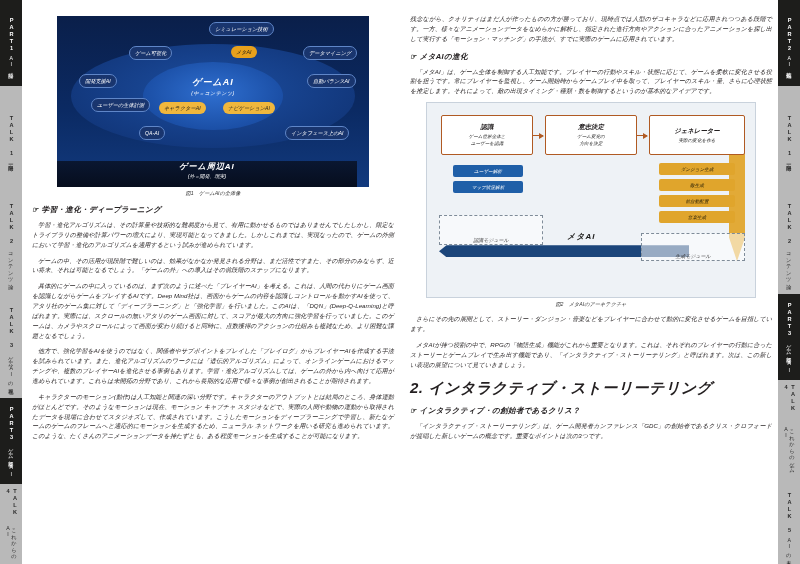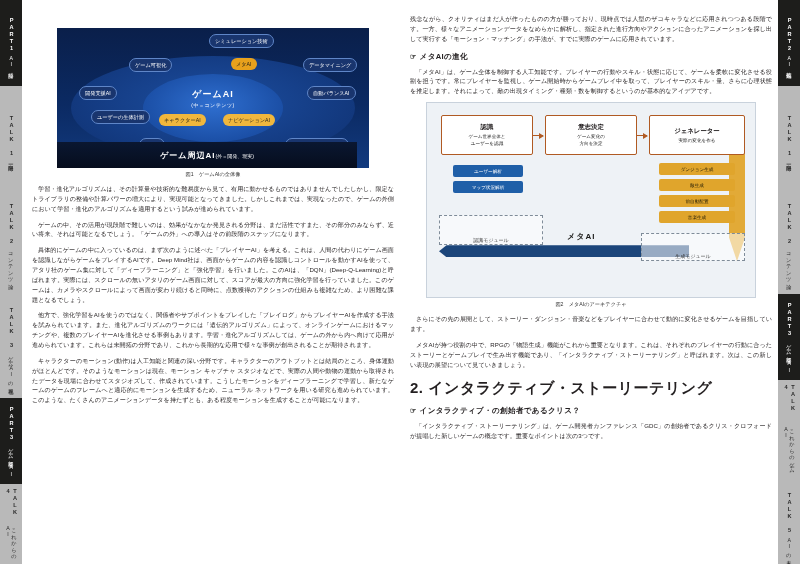--- a/index.html
+++ b/index.html
@@ -19,42 +19,42 @@
     display:flex;align-items:center;justify-content:center;
     box-sizing:border-box;padding:4px 0;
     color:#ffffff;
   }
   .tab .tnum{font-size:5.6px;font-weight:bold;letter-spacing:1px;}
   .tab.dark{background:#1d1d1b;}
   .tab.grey{background:#b9b9b9;color:#2a2a2a;}
   .tab .ttxt{margin-top:3px;}
 
   
-  .col{box-sizing:border-box;padding:14px 6px 10px 10px;position:relative;}
+  .col{box-sizing:border-box;padding:14px 6px 10px 10px;position:relative;font-style:italic;}
   .col-left{width:378px;}
   .col-right{width:378px;}
 
   p.body{
     font-size:6.1px;line-height:1.62;text-align:justify;margin:0 0 6px 0;
     letter-spacing:0.05px;
   }
   p.body.indent{text-indent:6px;}
   h2.sec{
     font-size:15px;font-weight:bold;margin:10px 0 7px 0;letter-spacing:0.5px;
   }
   h3.sub{
     font-size:7.6px;font-weight:bold;margin:8px 0 5px 0;letter-spacing:0.3px;
     display:flex;align-items:center;gap:3px;
   }
   .marker{display:inline-block;font-size:7px;color:#1d1d1b;font-weight:bold;}
   .cap{font-size:5.2px;text-align:center;margin:3px 0 6px 0;color:#333;}
 
   
   .fig1{
-    width:312px;height:140px;margin:14px auto 0 auto;position:relative;
+    width:312px;height:171px;margin:2px auto 0 auto;position:relative;
     background:linear-gradient(180deg,#0a1f4a 0%,#0b2a63 55%,#123a7e 100%);
     border:0;overflow:hidden;
   }
   .ellipse-outer{
     position:absolute;left:14px;top:28px;width:284px;height:104px;border-radius:50%;
     background:radial-gradient(ellipse at 50% 45%, #1d4fa0 0%, #16408a 45%, #0e2f6e 100%);
   }
   .ellipse-inner{
     position:absolute;left:86px;top:46px;width:140px;height:68px;border-radius:50%;
     background:radial-gradient(ellipse at 50% 45%, #2f6fd0 0%, #1b4fa6 70%);
@@ -68,21 +68,21 @@
     position:absolute;box-sizing:border-box;text-align:center;
     font-size:5.2px;line-height:1;padding:3.5px 5px;border-radius:8px;
     color:#ffffff;white-space:nowrap;
   }
   .pill.blue{background:#19356e;border:0.6px solid #5f86c8;}
   .pill.gold{background:#e8a11c;color:#1d1d1b;border:0;}
   .pill.gold2{background:#f0b73d;color:#1d1d1b;border:0;}
   .f1-bottom{
     position:absolute;left:0;right:12px;bottom:0;height:26px;
     background:linear-gradient(180deg,#0a1731 0%,#060d1d 100%);
-    display:flex;flex-direction:row;align-items:center;justify-content:center;color:#fff;
+    display:flex;flex-direction:column;align-items:center;justify-content:flex-start;color:#fff;
   }
   .f1-bottom .b1{font-size:8px;font-weight:bold;letter-spacing:1px;}
   .f1-bottom .b2{font-size:5px;margin-top:1px;}
 
   
   .fig2{
     width:330px;height:196px;margin:4px auto 0 auto;position:relative;
     background:#eef2f6;border:0.8px solid #c9d2dc;box-sizing:border-box;
   }
   .f2-box{
@@ -186,20 +186,24 @@
       <div class="pill blue" style="left:82px;top:110px;">QA-AI</div>
       <div class="pill blue" style="left:228px;top:110px;">インタフェース上のAI</div>
 
       <div class="f1-bottom">
         <div class="b1">ゲーム周辺AI</div>
         <div class="b2">(外＝開発、現実)</div>
       </div>
     </div>
     <div class="cap">図1　ゲームAIの全体像</div>
 
+    <h3 class="sub">
+      <span class="marker">☞</span>
+      <span>学習・進化・ディープラーニング</span>
+    </h3>
     <p class="body indent">学習・進化アルゴリズムは、その計算量や技術的な難易度から見て、有用に動かせるものではありませんでしたしかし、限定なトライブラリの整備や計算パワーの増大により、実現可能となってきました。しかしこれまでは、実現なったので、ゲームの外側において学習・進化のアルゴリズムを適用するという試みが進められています。</p>
     <p class="body indent">ゲームの中、その活用が現段階で難しいのは、効果がなかなか発見される分野は、まだ活性ですまた、その部分のみならず、近い将来、それは可能となるでしょう。「ゲームの外」への導入はその前段階のステップになります。</p>
     <p class="body indent">具体的にゲームの中に入っているのは、まず次のように述べた「プレイヤーAI」を考える。これは、人間の代わりにゲーム画面を認識しながらゲームをプレイするAIです。Deep Mind社は、画面からゲームの内容を認識しコントロールを動かすAIを使って、アタリ社のゲーム集に対して「ディープラーニング」と「強化学習」を行いました。このAIは、「DQN」(Deep-Q-Learning)と呼ばれます。実際には、スクロールの無いアタリのゲーム画面に対して、スコアが最大の方向に強化学習を行っていました。このゲームは、カメラやスクロールによって画面が変わり続けると同時に、点数獲得のアクションの仕組みも複雑なため、より困難な課題となるでしょう。</p>
     <p class="body indent">他方で、強化学習をAIを使うのではなく、関係者やサブポイントをプレイした「プレイログ」からプレイヤーAIを作成する手法を試みられています。また、進化アルゴリズムのワークには「遺伝的アルゴリズム」によって、オンラインゲームにおけるマッチングや、複数のプレイヤーAIを進化させる事例もあります。学習・進化アルゴリズムしては、ゲームの外から内へ向けて応用が進められています。これらは未開拓の分野であり、これから長期的な応用で様々な事例が創出されることが期待されます。</p>
 
     <p class="body indent">キャラクターのモーション(動作)は人工知能と関連の深い分野です。キャラクターのアウトプットとは結局のところ、身体運動がほとんどです。そのようなモーションは現在、モーション キャプチャ スタジオなどで、実際の人間や動物の運動から取得されたデータを現場に合わせてスタジオズして、作成されています。こうしたモーションをディープラーニングで学習し、新たなゲームのゲームのフレームへと適応的にモーションを生成するため、ニューラル ネットワークを用いる研究も進められています。このような、たくさんのアニメーションデータを持たずとも、ある程度モーションを生成することが可能になります。</p>
   </div>
 
   <div class="col col-right">
     <p class="body">残念ながら、クオリティはまだ人が作ったものの方が勝っており、現時点では人型のザコキャラなどに応用されつつある段階です。一方、様々なアニメーションデータをなめらかに解析し、指定された進行方向やアクションに合ったアニメーションを探し出して実行する「モーション・マッチング」の手法が、すでに実際のゲームに応用されています。</p>

